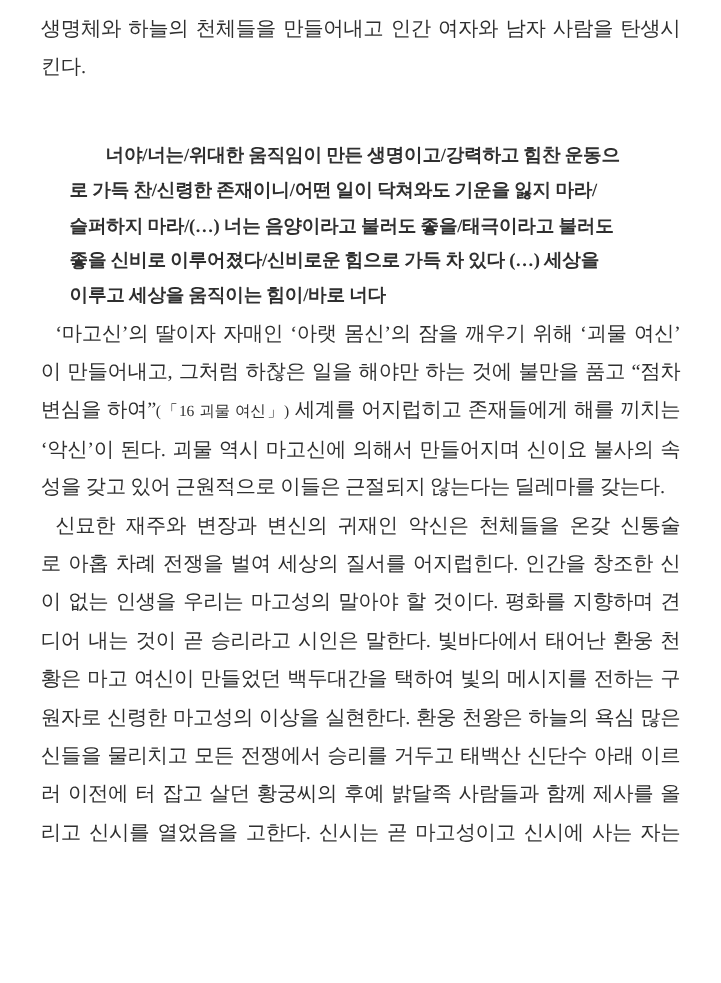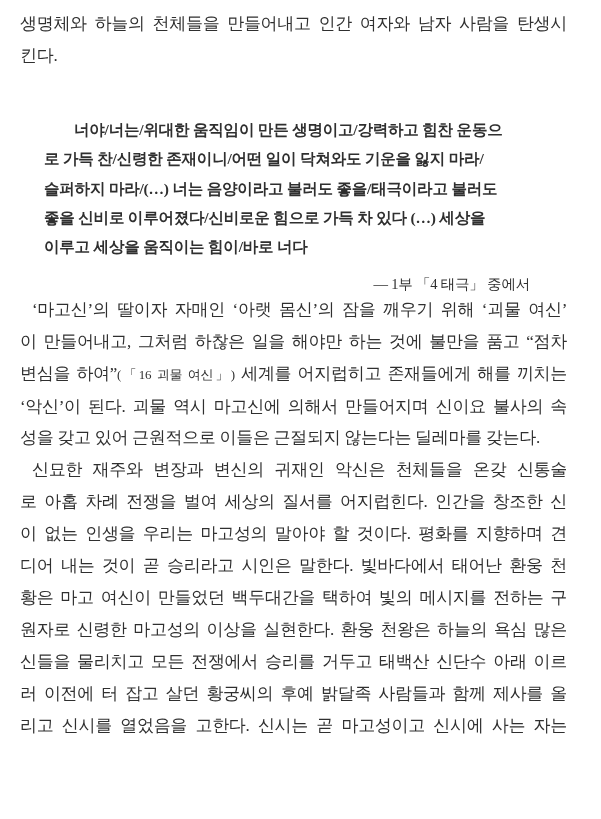--- a/index.html
+++ b/index.html
@@ -11,21 +11,21 @@
     height: 819px;
     background: #ffffff;
     overflow: hidden;
     font-family: "Liberation Serif", "DejaVu Serif", serif;
     color: #2f2f2f;
   }
   .page {
     box-sizing: border-box;
     width: 601px;
     height: 606px;
-    padding: 8px 34px 0 20px;
+    padding: 8px 34px 0 34px;
   }
   
   .body-line {
     font-size: 17px;
     line-height: 31.9px;
     letter-spacing: -0.3px;
     text-align: justify;
     text-align-last: justify;
     white-space: normal;
   }
@@ -79,21 +79,20 @@
   </section>
 
   <blockquote class="quote" style="margin-right:0;">
     <div class="quote-line first">너야/너는/위대한 움직임이 만든 생명이고/강력하고 힘찬 운동으</div>
     <div class="quote-line">로 가득 찬/신령한 존재이니/어떤 일이 닥쳐와도 기운을 잃지 마라/</div>
     <div class="quote-line">슬퍼하지 마라/(…) 너는 음양이라고 불러도 좋을/태극이라고 불러도</div>
     <div class="quote-line">좋을 신비로 이루어졌다/신비로운 힘으로 가득 차 있다 (…) 세상을</div>
     <div class="quote-line">이루고 세상을 움직이는 힘이/바로 너다</div>
   </blockquote>
 
-  <div class="attribution">— 1부 「4 태극」 중에서</div>
 
   <section class="para-2">
     <div class="body-line indent">‘마고신’의 딸이자 자매인 ‘아랫 몸신’의 잠을 깨우기 위해 ‘괴물 여신’</div>
     <div class="body-line">이 만들어내고, 그처럼 하찮은 일을 해야만 하는 것에 불만을 품고 “점차</div>
     <div class="body-line"><span>변심을 하여”</span><span class="cite-small">(「16 괴물 여신」)</span><span> 세계를 어지럽히고 존재들에게 해를 끼치는</span></div>
     <div class="body-line">‘악신’이 된다. 괴물 역시 마고신에 의해서 만들어지며 신이요 불사의 속</div>
     <div class="body-line ragged">성을 갖고 있어 근원적으로 이들은 근절되지 않는다는 딜레마를 갖는다.</div>
   </section>
 
   <section class="para-3">

